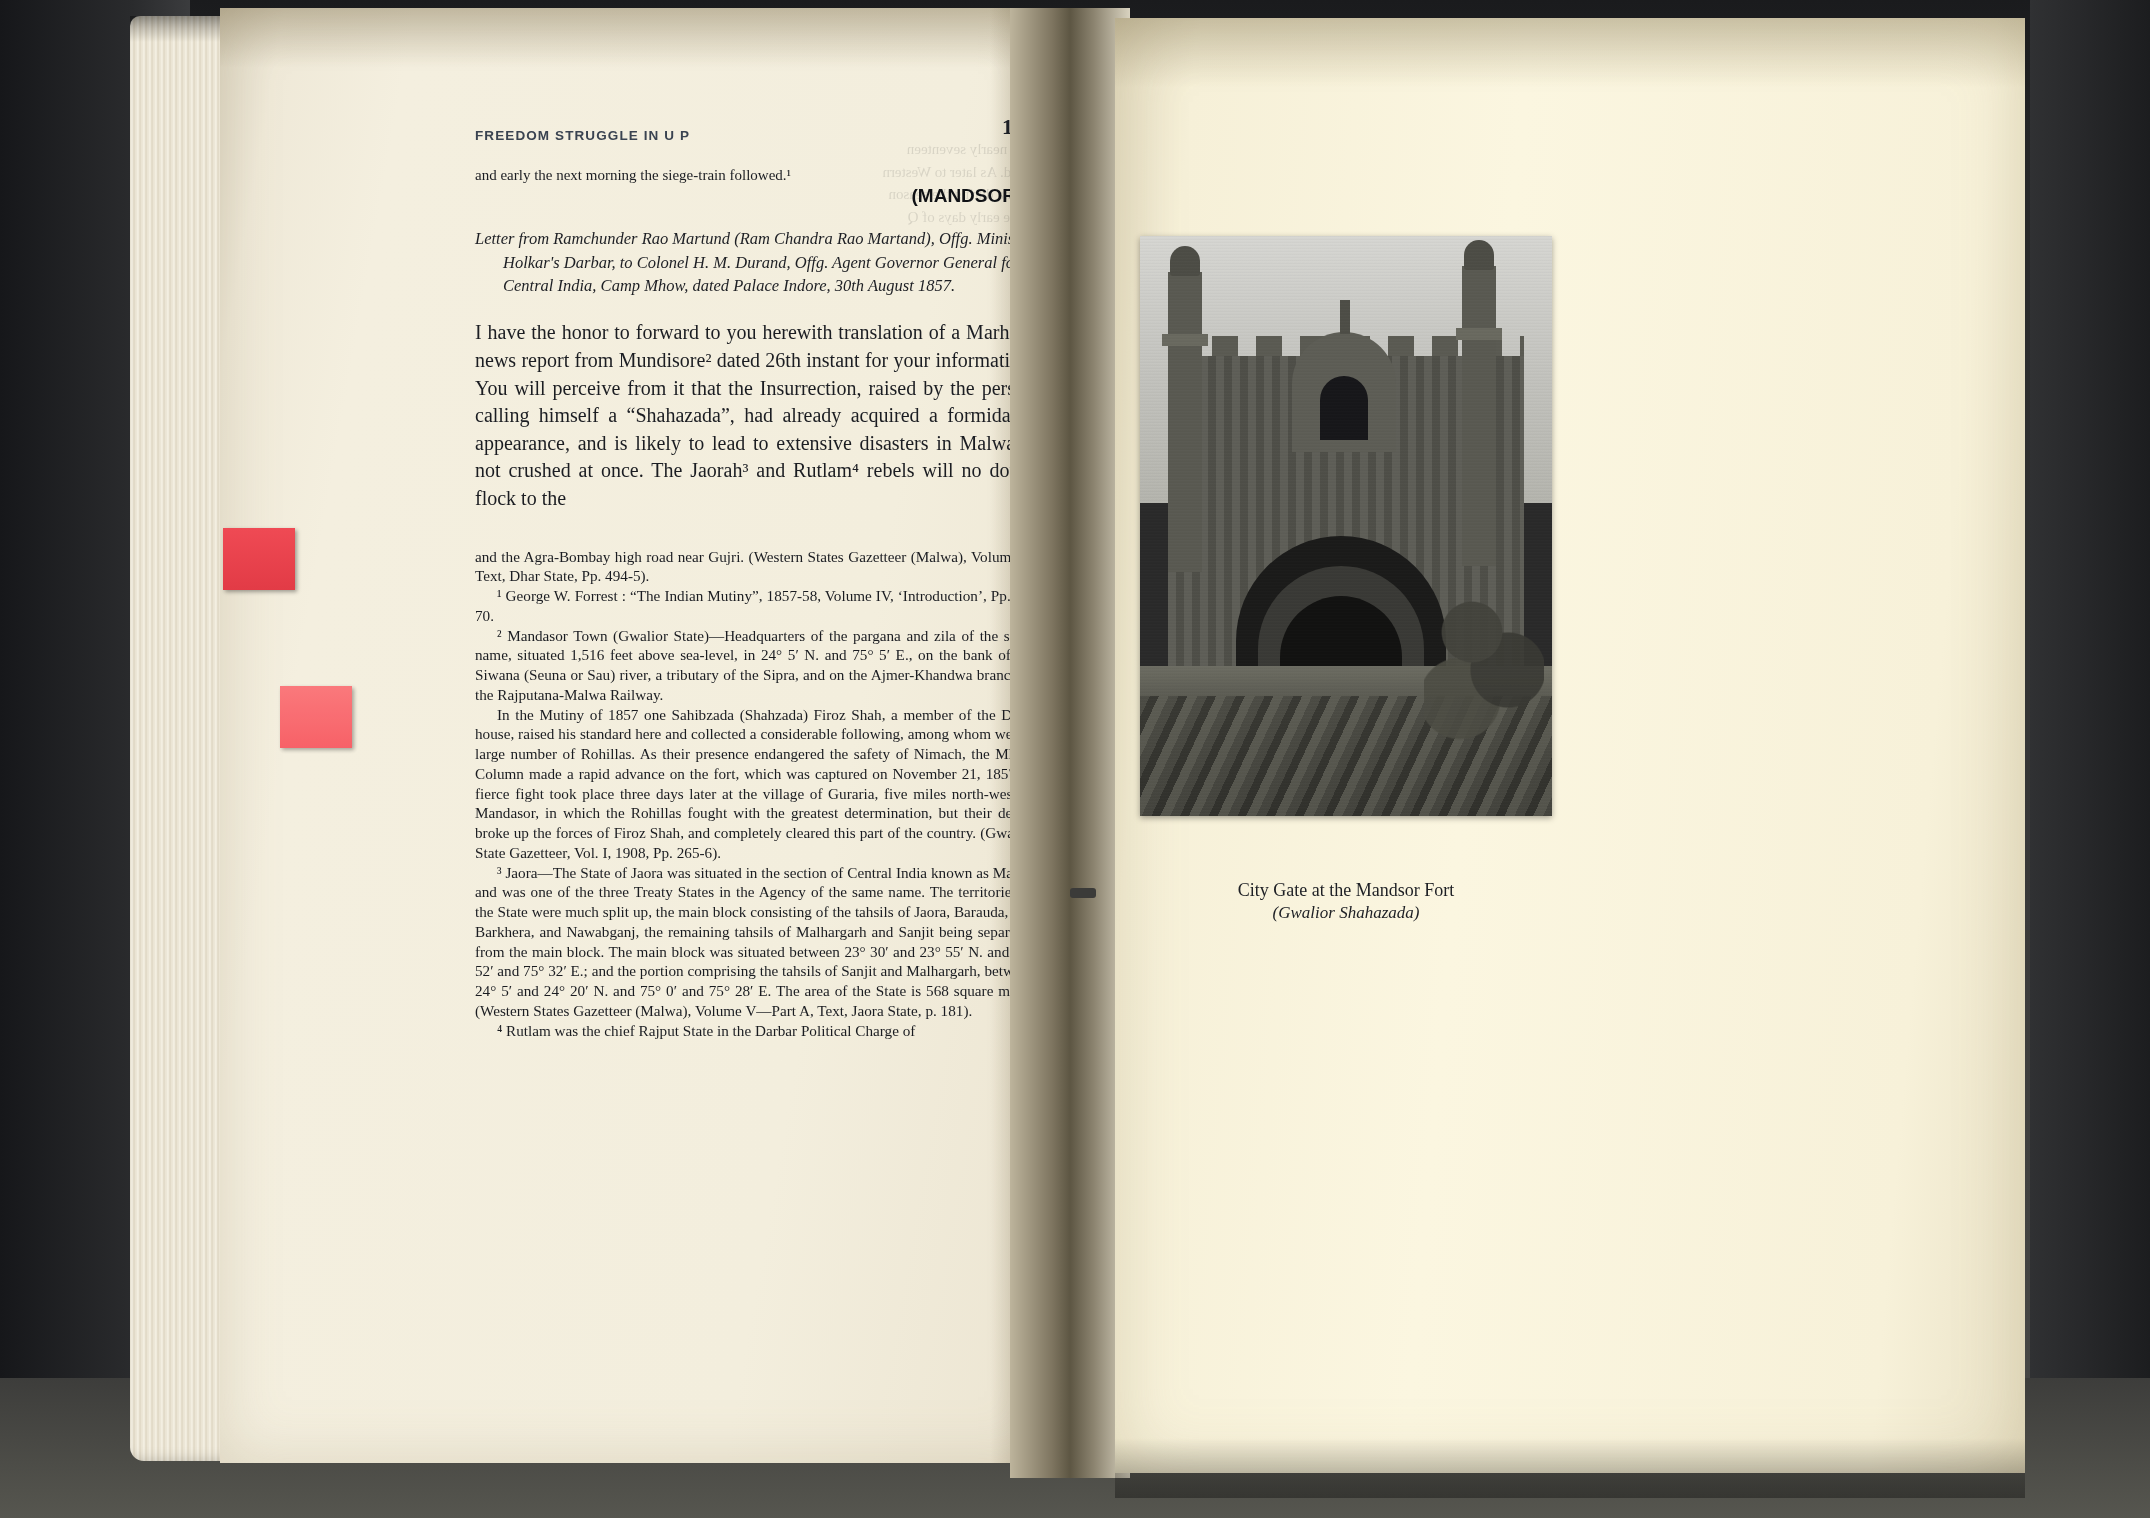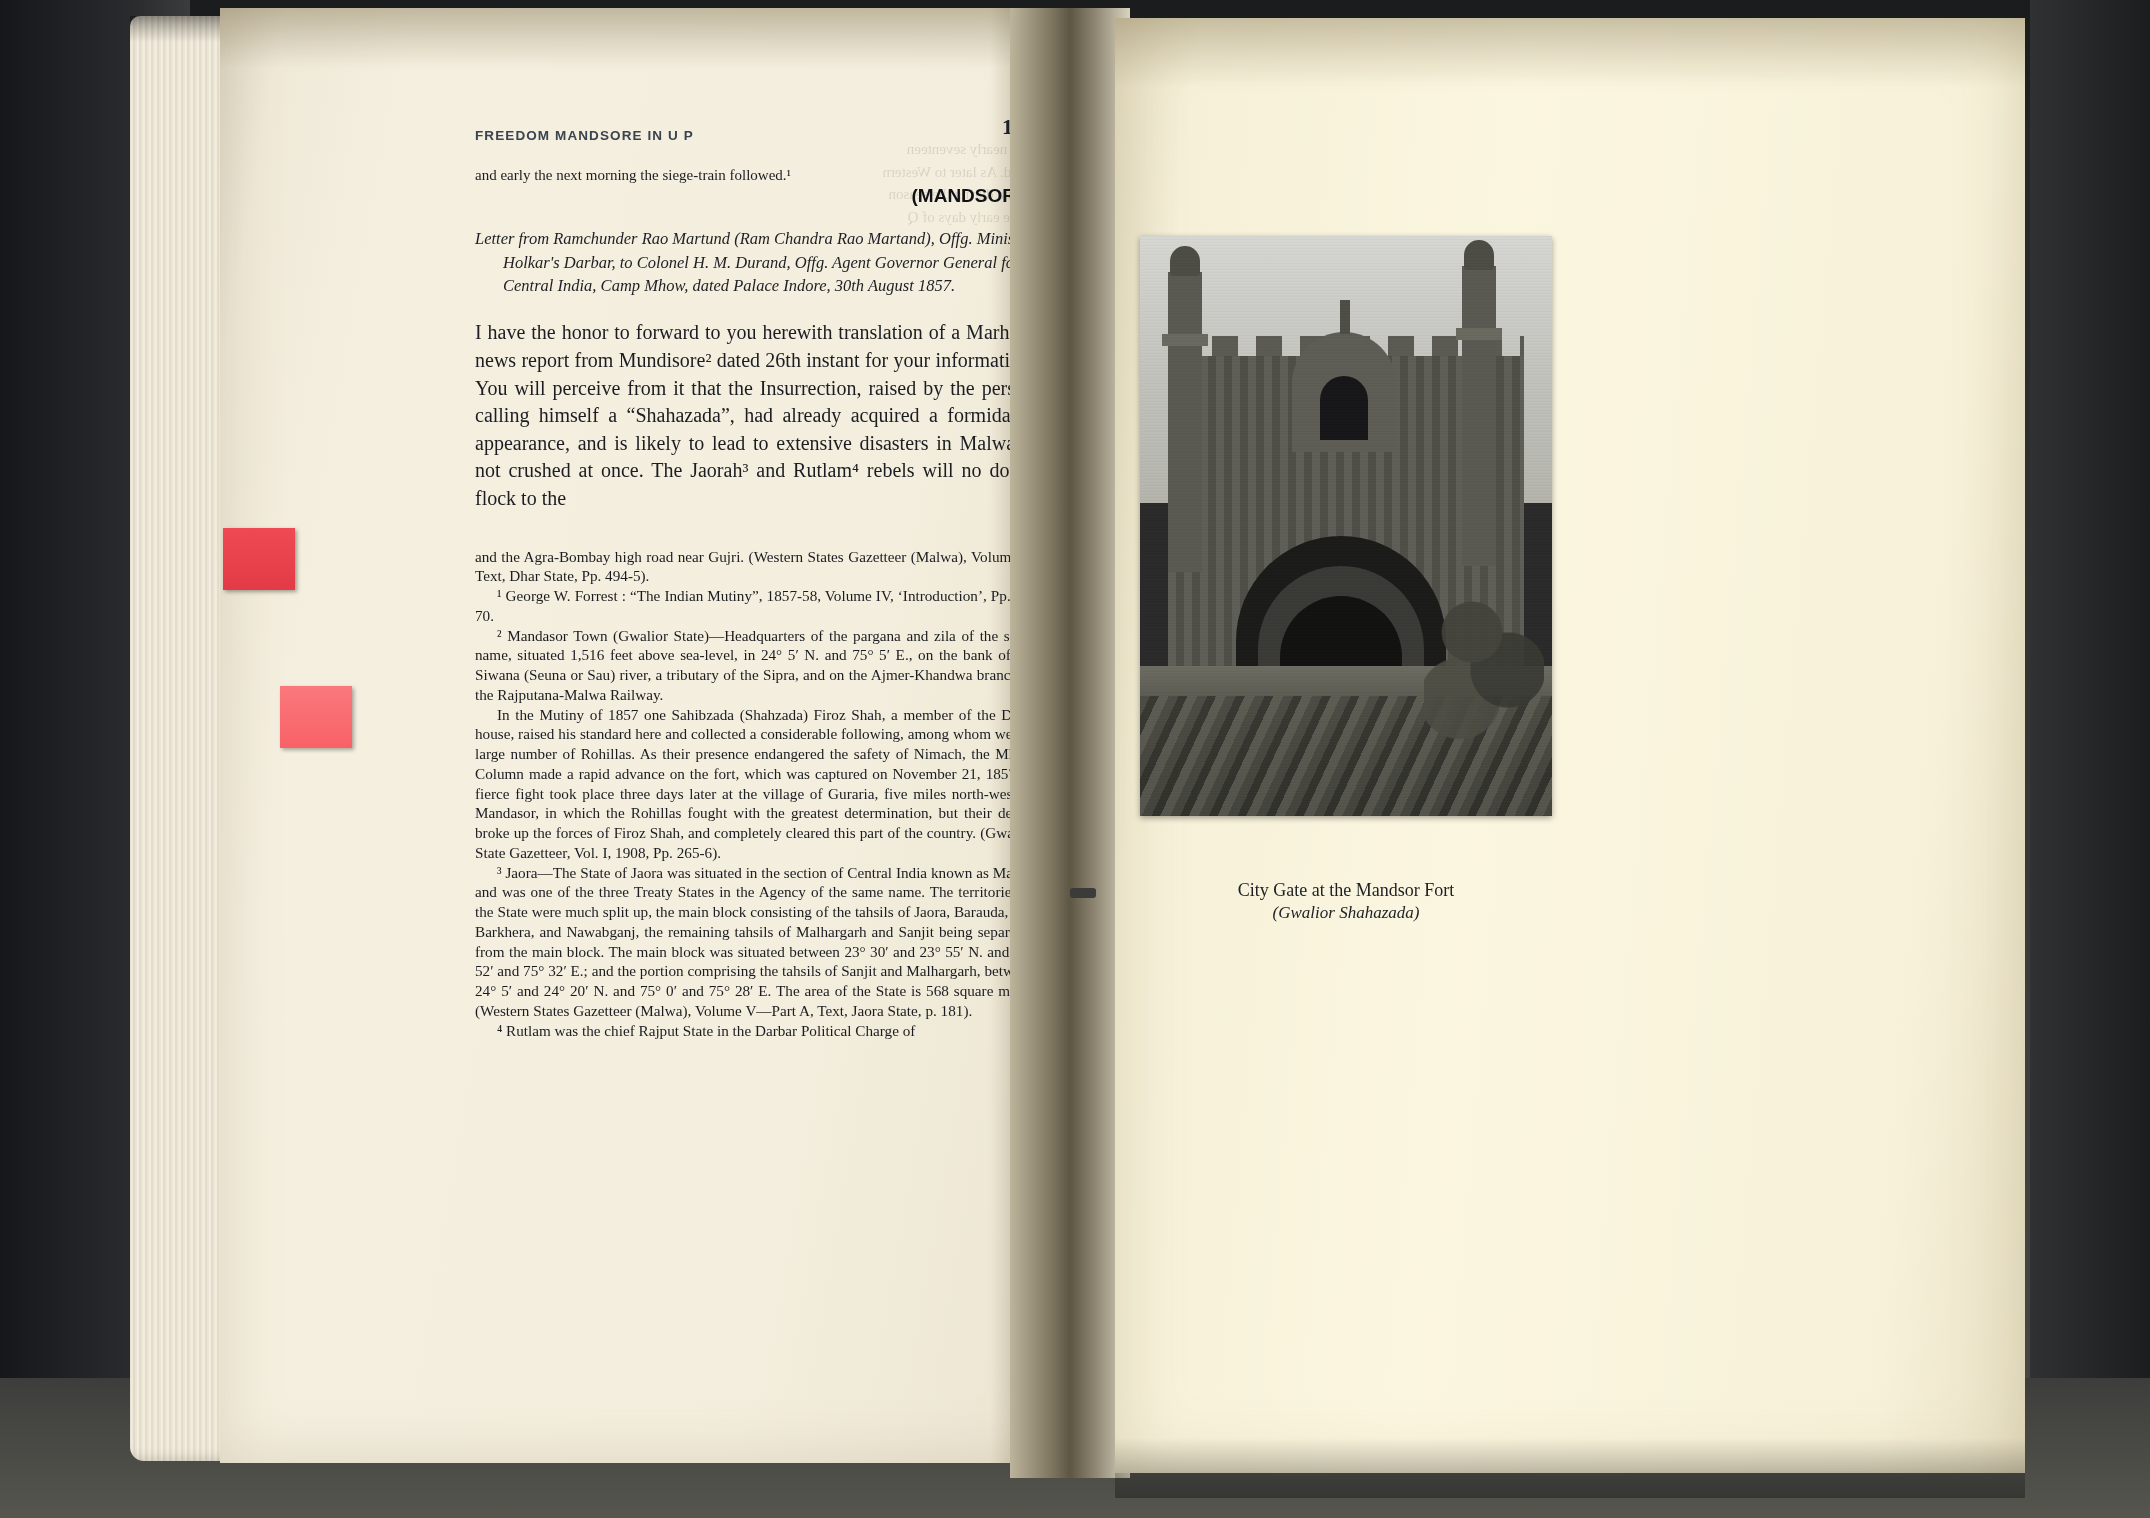--- a/index.html
+++ b/index.html
@@ -141,21 +141,21 @@
     <div class="page-left">
       <div class="topshade"></div>
       <div class="curl"></div>
 
       <div class="bleed">were be
         nearly seventeen thousand. As later to
         Western Rajputana during the season when
         the early days of Q</div>
 
       <div class="col">
-        <div class="running-head">FREEDOM MANDSORE IN U P</div>
+        <div class="running-head">FREEDOM STRUGGLE IN U P</div>
         <div class="folio">148</div>
 
         <div class="lead">and early the next morning the siege-train followed.¹</div>
 
         <div class="subheading">(MANDSORE)</div>
 
         <div class="letterhead">
           <span>Letter from Ramchunder Rao Martund (Ram Chandra Rao Martand), Offg. Minister,</span>
           <span class="ind">Holkar's Darbar, to Colonel H. M. Durand, Offg. Agent Governor General for</span>
           <span class="ind">Central India, Camp Mhow, dated Palace Indore, 30th August 1857.</span>

